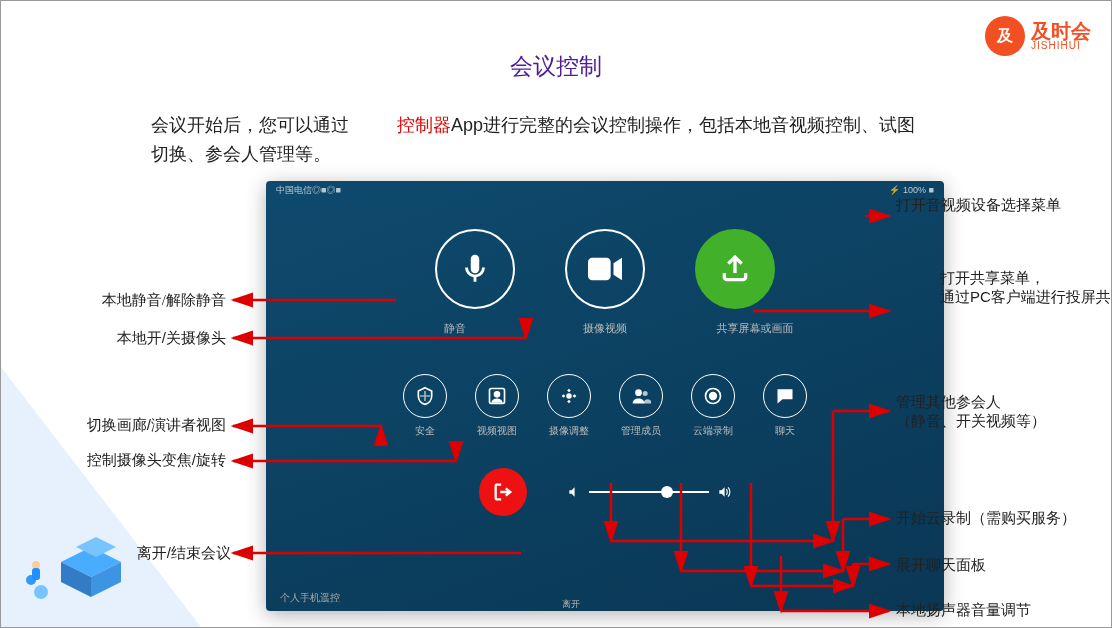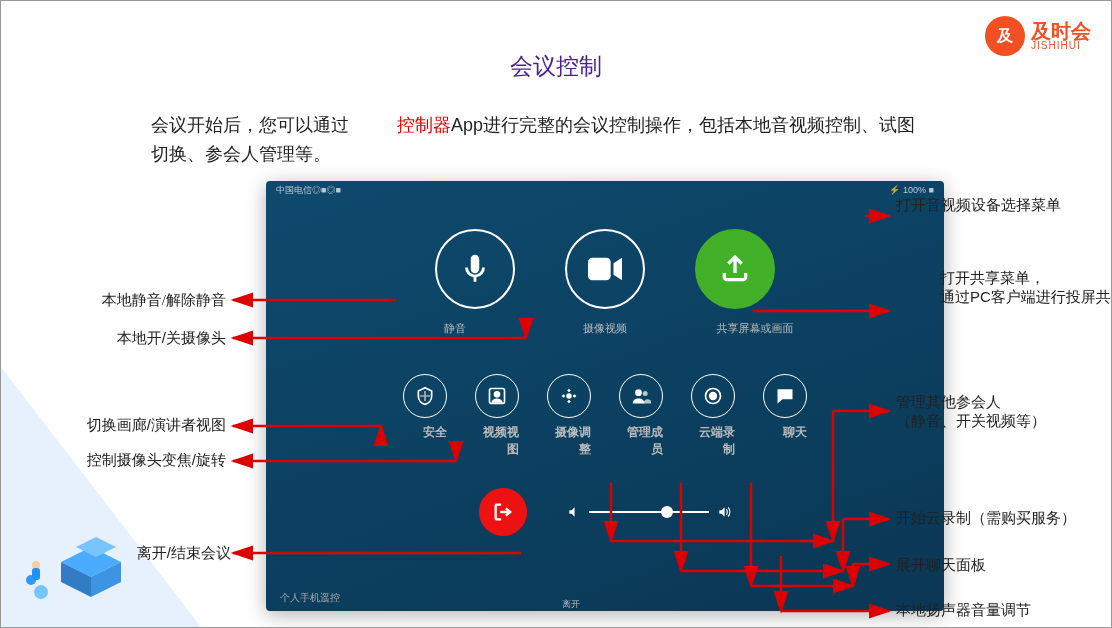--- a/index.html
+++ b/index.html
@@ -119,21 +119,21 @@
     display: flex;
     align-items: center;
     justify-content: center;
   }
   .small-label-row {
     display: flex;
     justify-content: center;
     gap: 28px;
     margin-top: 6px;
   }
-  .small-label { width: 44px; text-align: right; font-size: 12px; color: #bbb; font-weight: bold; }
+  .small-label { width: 44px; text-align: center; font-size: 10px; color: #bbb; }
   .bottom-row {
     display: flex;
     align-items: center;
     justify-content: center;
     margin-top: 30px;
     gap: 40px;
   }
   .exit-btn {
     width: 48px; height: 48px;
     background: #e11;

